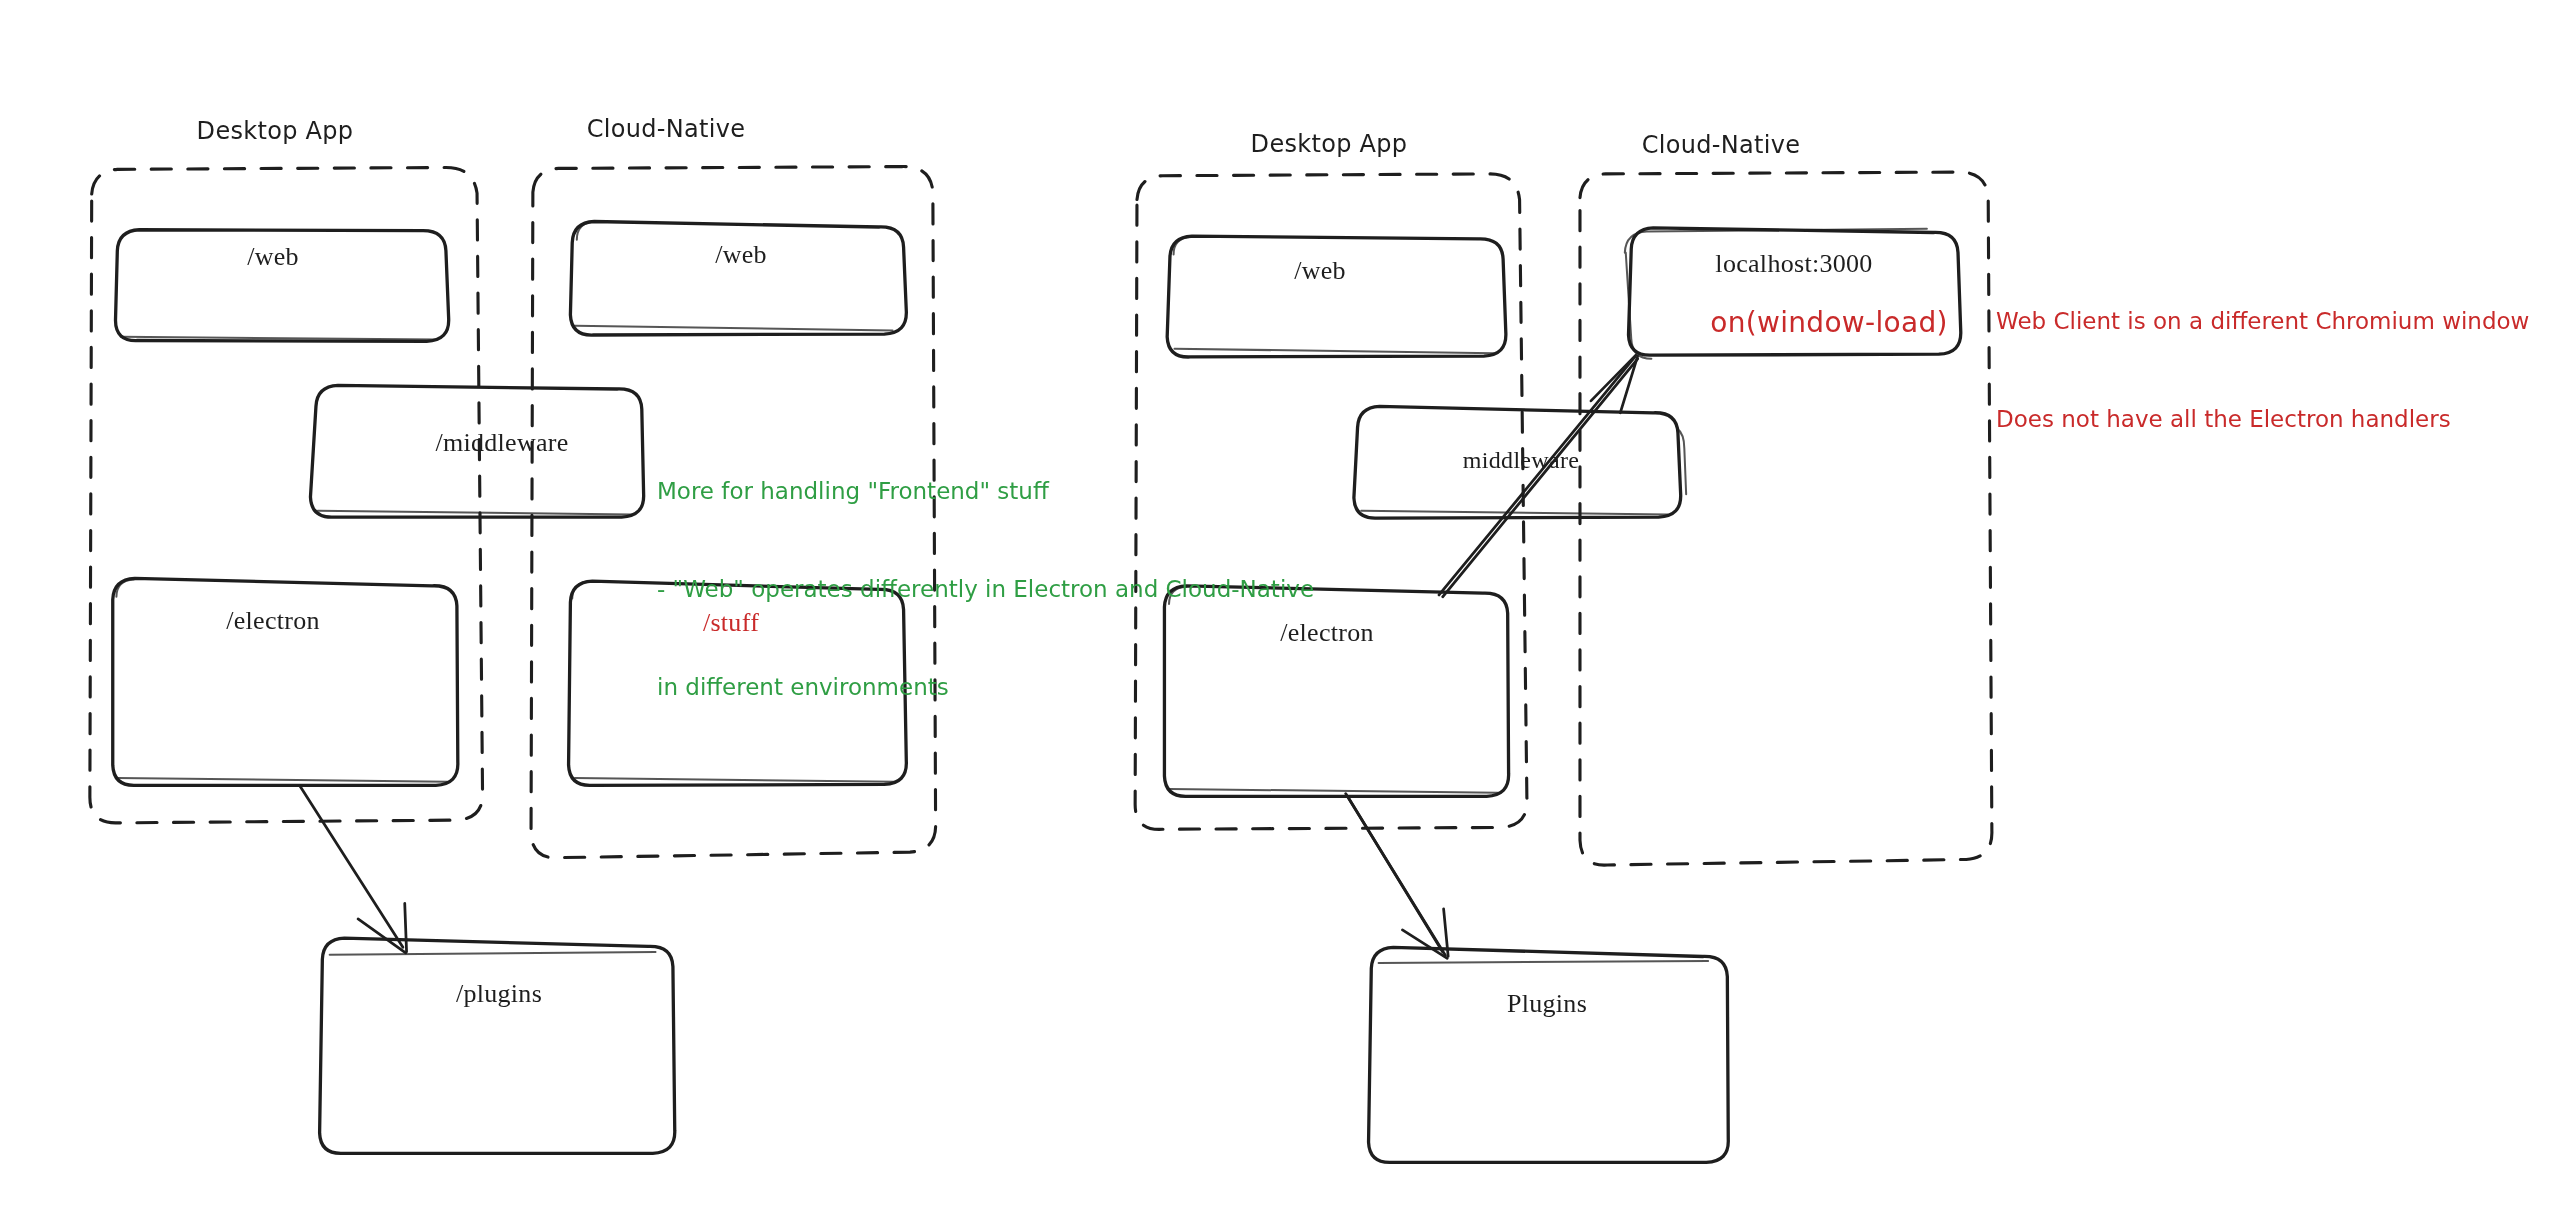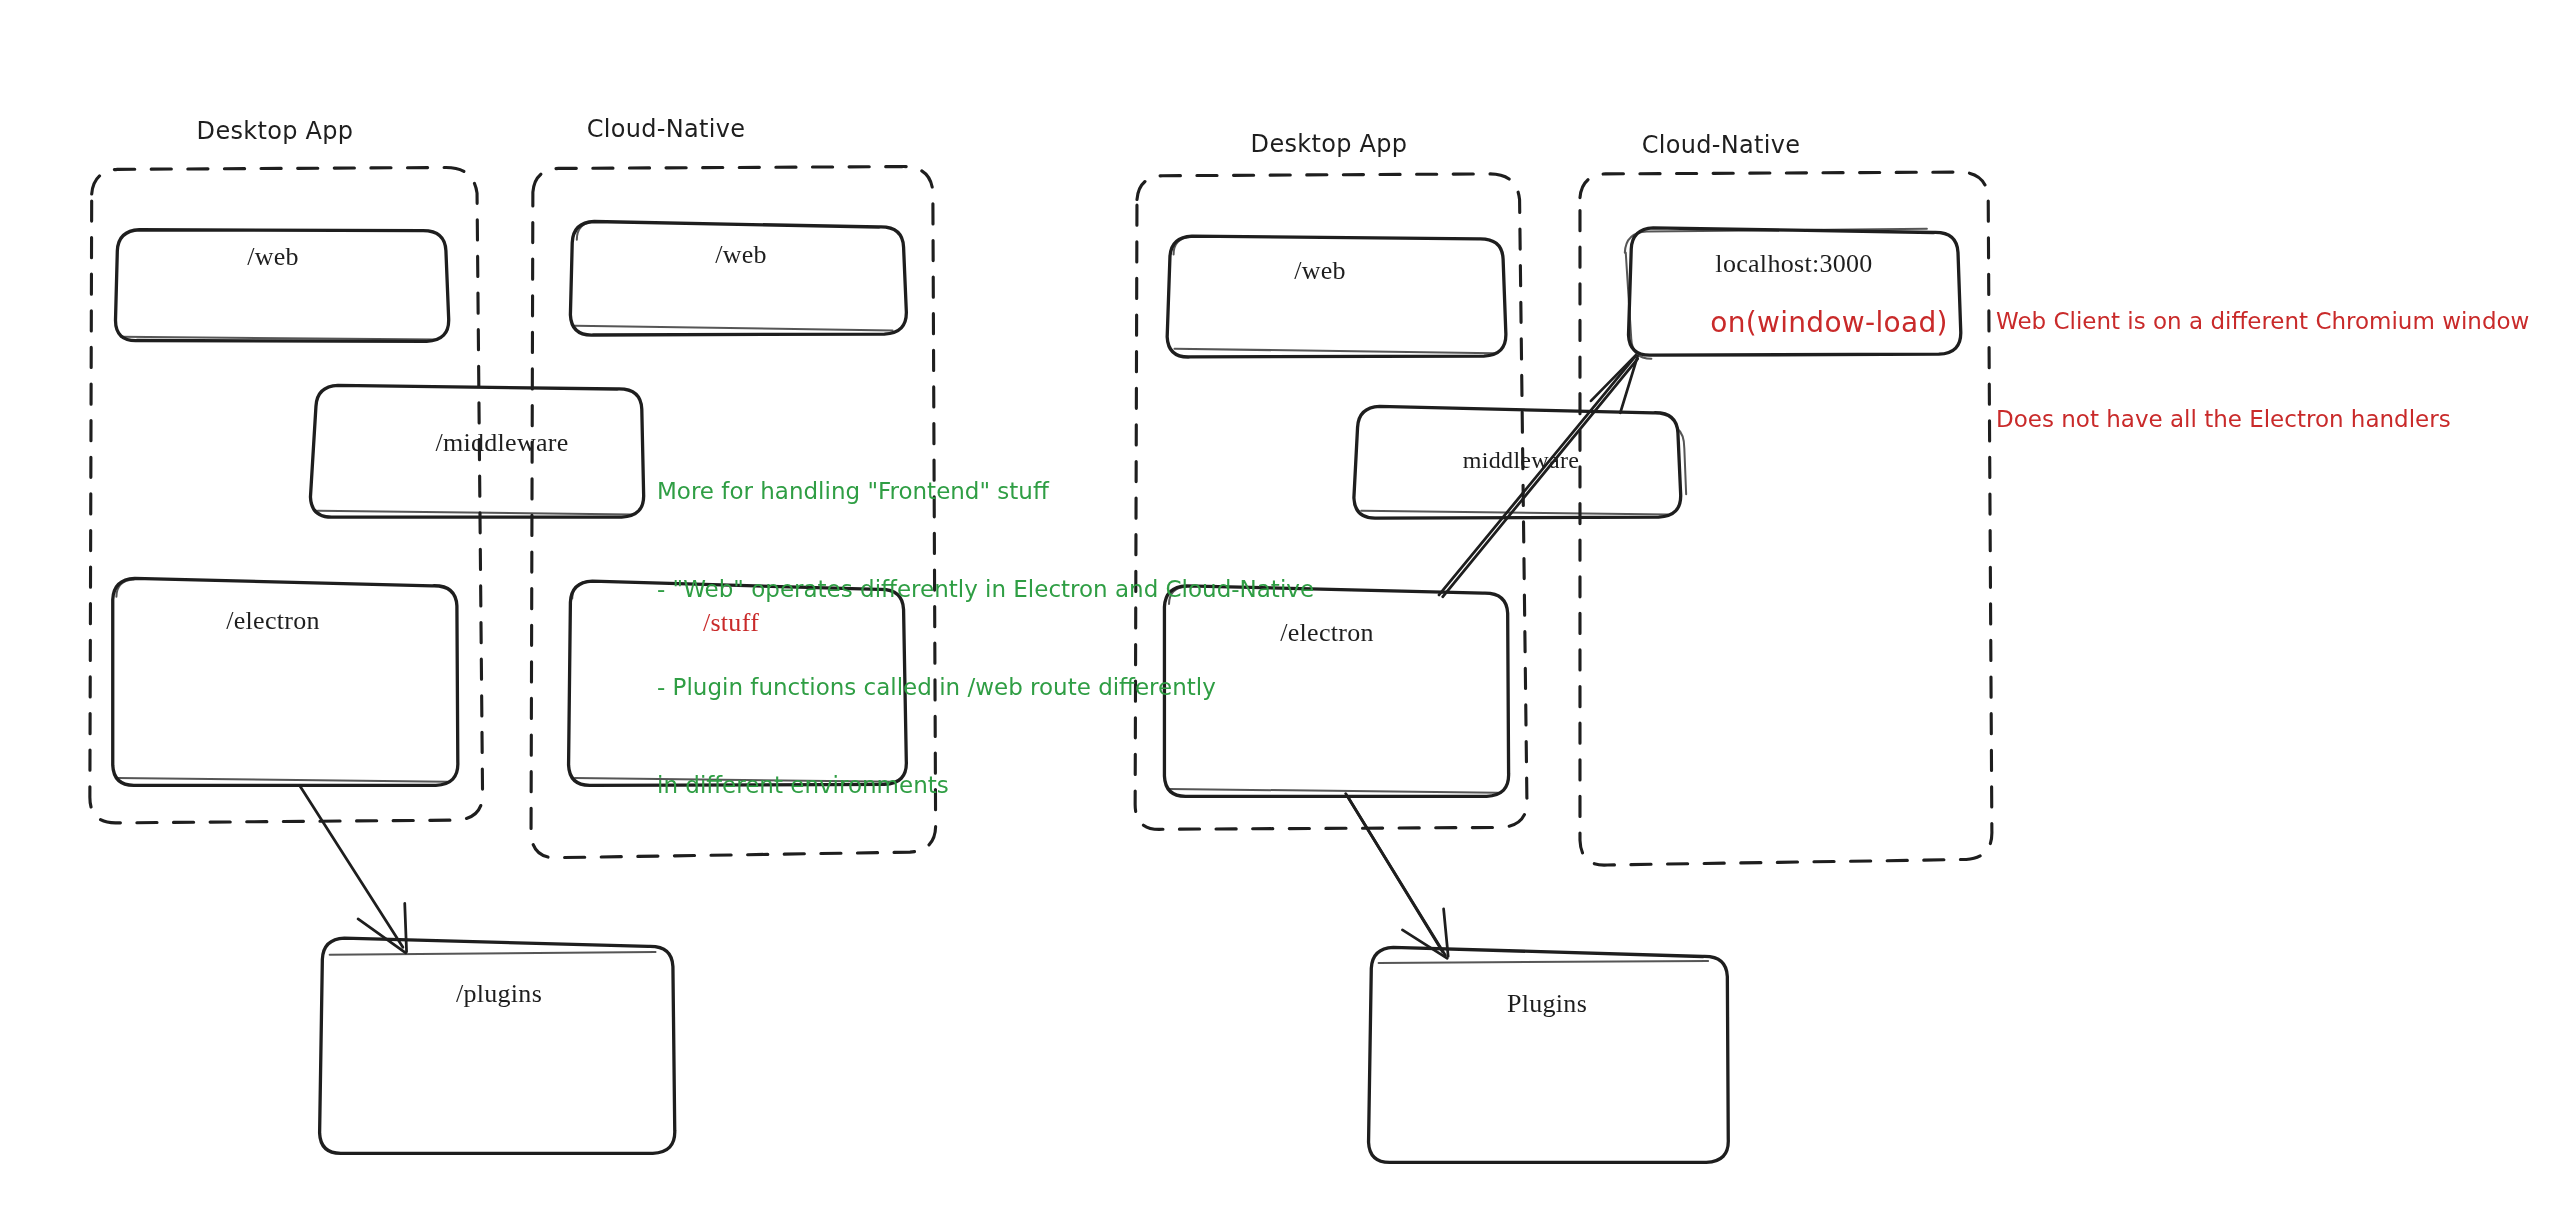--- a/index.html
+++ b/index.html
@@ -179,21 +179,20 @@
   <div class="lbl node-label" style="left:273px; top:242px;">/web</div>
   <div class="lbl node-label" style="left:741px; top:240px;">/web</div>
   <div class="lbl node-label" style="left:502px; top:428px;">/middleware</div>
   <div class="lbl node-label" style="left:273px; top:606px;">/electron</div>
   <div class="lbl node-label red" style="left:731px; top:608px;">/stuff</div>
   <div class="lbl node-label" style="left:499px; top:979px;">/plugins</div>
 
   <div class="note note-green" style="left:657px; top:410px;">
     <div>More for handling "Frontend" stuff</div>
     <div>- "Web" operates differently in Electron and Cloud-Native</div>
-    <div>- Plugin functions called in /web route differently</div>
     <div>in different environments</div>
   </div>
 
   <div class="lbl group-title" style="left:1329px; top:130px;">Desktop App</div>
   <div class="lbl group-title" style="left:1721px; top:131px;">Cloud-Native</div>
 
   <div class="lbl node-label" style="left:1320px; top:256px;">/web</div>
 
   <div class="lbl node-label" style="left:1794px; top:249px;">localhost:3000</div>
   <div class="lbl node-sub red" style="left:1829px; top:306px;">on(window-load)</div>

